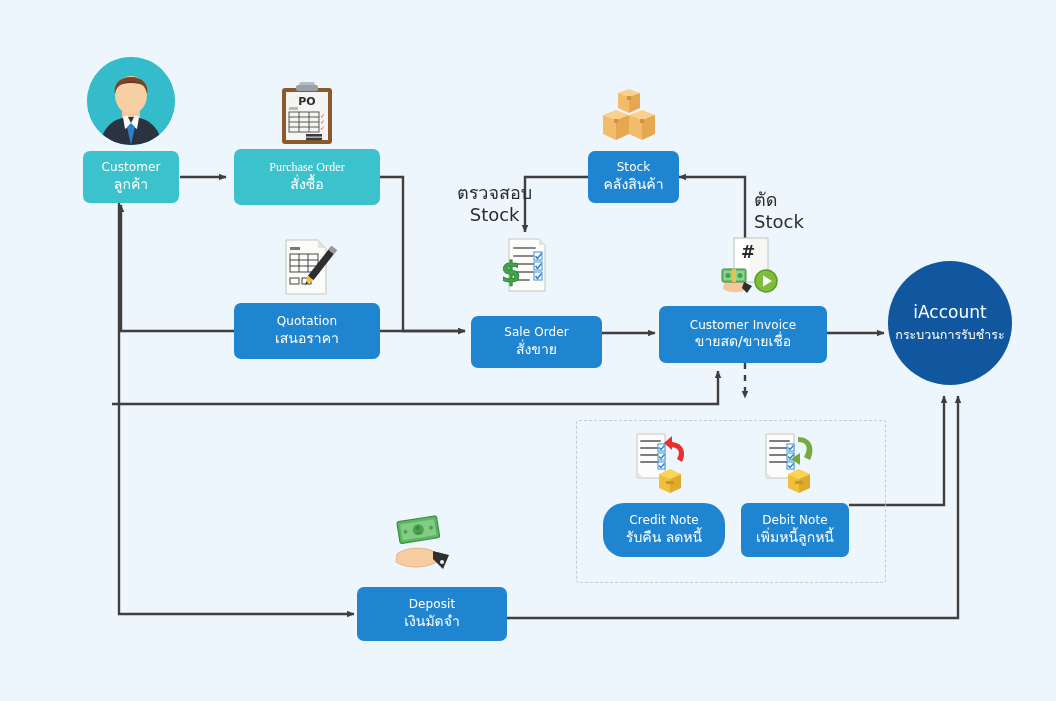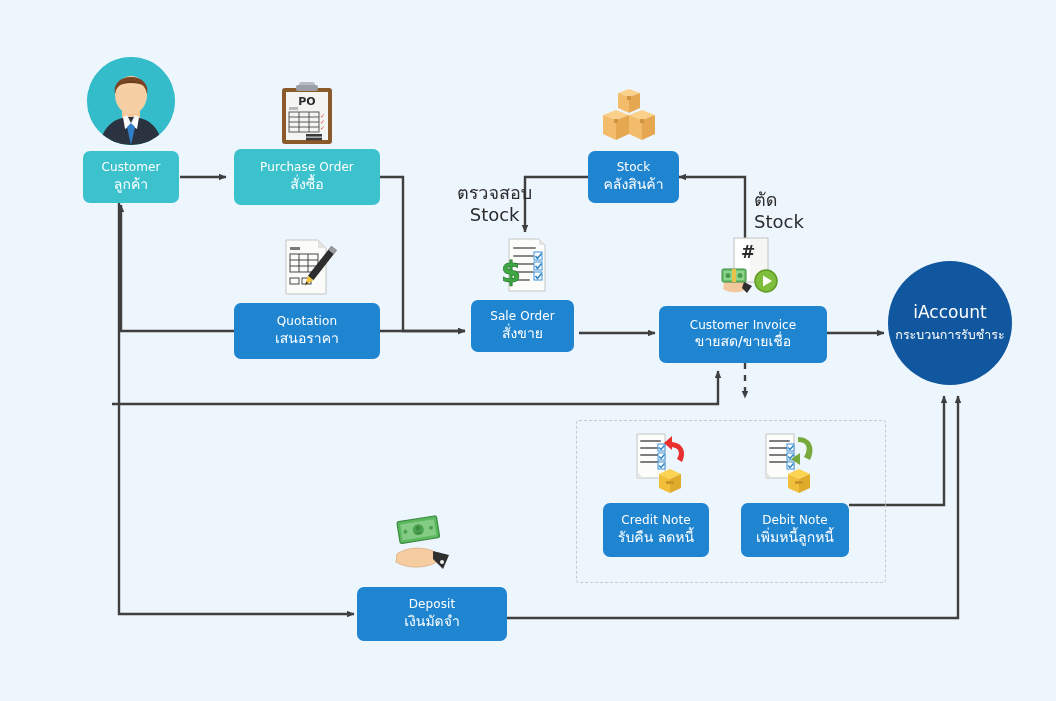--- a/index.html
+++ b/index.html
@@ -366,46 +366,46 @@
     </svg>
   </div>
 
   <div class="dashed-group" style="left:576px; top:420px; width:310px; height:163px;"></div>
 
   <div class="node teal" style="left:83px; top:151px; width:96px; height:52px;">
     <span class="en">Customer</span>
     <span class="th">ลูกค้า</span>
   </div>
 
-  <div class="node teal" style="left:234px; top:149px; width:146px; height:56px;">
+  <div class="node teal" style="left:234px; top:149px; width:146px; height:56px;font-family:Liberation Serif, serif;">
     <span class="en">Purchase Order</span>
     <span class="th">สั่งซื้อ</span>
   </div>
 
   <div class="node blue" style="left:234px; top:303px; width:146px; height:56px;">
     <span class="en">Quotation</span>
     <span class="th">เสนอราคา</span>
   </div>
 
   <div class="node blue" style="left:588px; top:151px; width:91px; height:52px;">
     <span class="en">Stock</span>
     <span class="th">คลังสินค้า</span>
   </div>
 
-  <div class="node blue" style="left:471px; top:300px; width:103px; height:52px;">
+  <div class="node blue" style="left:471px; top:316px; width:131px; height:52px;">
     <span class="en">Sale Order</span>
     <span class="th">สั่งขาย</span>
   </div>
 
   <div class="node blue" style="left:659px; top:306px; width:168px; height:57px;">
     <span class="en">Customer Invoice</span>
     <span class="th">ขายสด/ขายเชื่อ</span>
   </div>
 
-  <div class="node blue" style="left:603px; top:503px; width:106px; height:54px;">
+  <div class="node blue" style="left:603px; top:503px; width:122px; height:54px;border-radius:21px;">
     <span class="en">Credit Note</span>
     <span class="th">รับคืน  ลดหนี้</span>
   </div>
 
   <div class="node blue" style="left:357px; top:587px; width:150px; height:54px;">
     <span class="en">Deposit</span>
     <span class="th">เงินมัดจำ</span>
   </div>
 
   <div class="node blue" style="left:741px; top:503px; width:108px; height:54px;">

